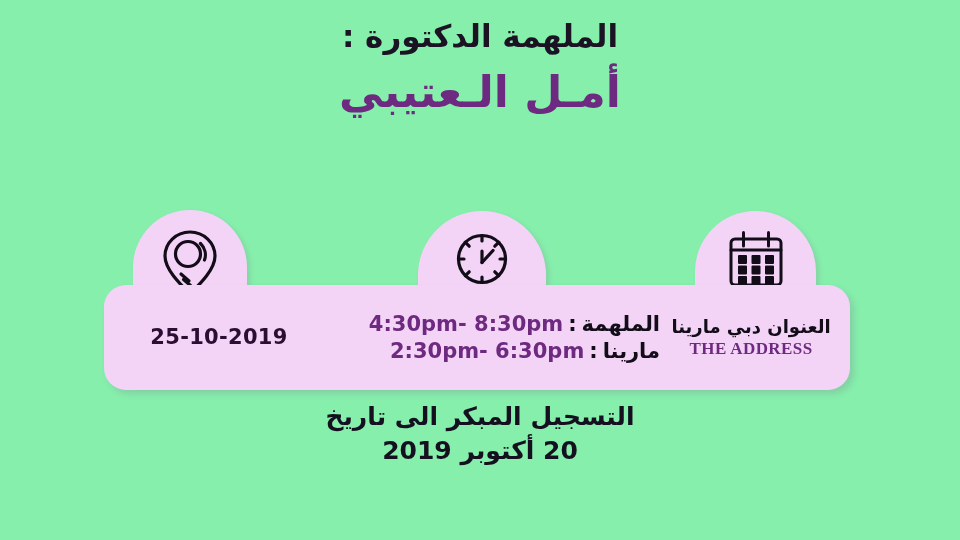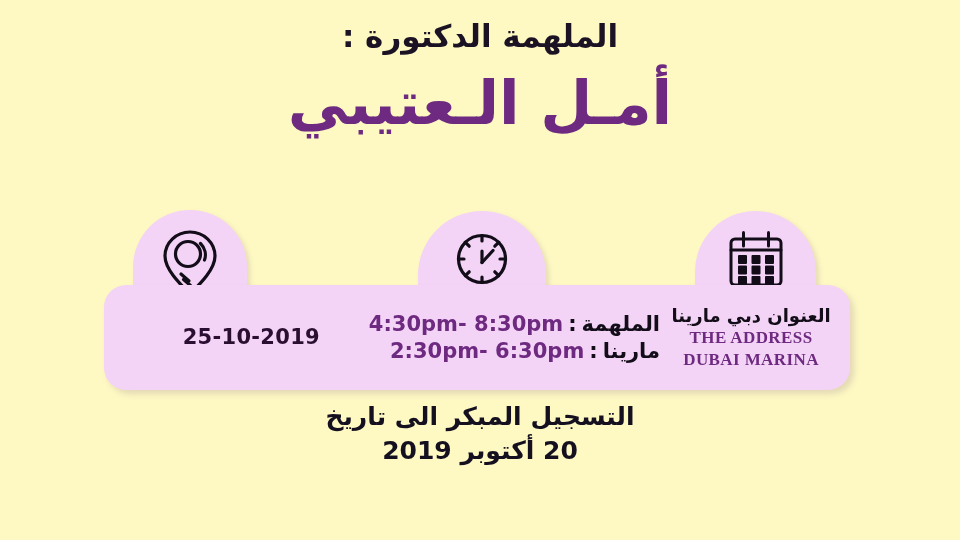--- a/index.html
+++ b/index.html
@@ -12,21 +12,21 @@
     height: 540px;
     overflow: hidden;
     background: #fefefe;
     font-family: "DejaVu Sans", "Liberation Sans", sans-serif;
     position: relative;
   }
 
   #poster {
     position: absolute;
     inset: 0;
-    background: #fef9c3;
+    background: #86efac;
   }
 
   
   .title-block {
     position: absolute;
     top: 16px;
     left: 0;
     width: 960px;
     text-align: center;
   }
@@ -35,25 +35,25 @@
     font-size: 31px;
     font-weight: bold;
     color: #1b1324;
     letter-spacing: 0px;
     line-height: 40px;
     direction: rtl;
     white-space: nowrap;
   }
   .title-line-2 {
     font-family: "DejaVu Sans", "Liberation Sans", sans-serif;
-    font-size: 60px;
+    font-size: 44px;
     font-weight: bold;
     color: #6d2a80;
     line-height: 66px;
-    margin-top: 14px;
+    margin-top: 3px;
     direction: rtl;
     white-space: nowrap;
   }
 
   
   .card-wrap {
     position: absolute;
     left: 100px;
     top: 205px;
     width: 750px;
@@ -111,21 +111,21 @@
     align-items: center;
     padding-right: 8px;
   }
   .col-times {
     width: 340px;
     align-items: flex-start;
     padding-left: 10px;
   }
   .col-dates {
     width: 216px;
-    align-items: flex-start;
+    align-items: center;
     padding-left: 14px;
   }
 
   .loc-ar {
     font-size: 18px;
     font-weight: bold;
     color: #120d18;
     direction: rtl;
     line-height: 23px;
     white-space: nowrap;
@@ -262,21 +262,20 @@
       </span>
     </div>
 
     <div class="card-bar"></div>
 
     <div class="card-content">
 
       <div class="col col-location">
         <div class="loc-ar">العنوان دبي مارينا</div>
         <div class="loc-en">THE ADDRESS</div>
-        <div class="loc-en">DUBAI MARINA</div>
       </div>
 
       <div class="col col-times">
         <div class="time-row">
           <span class="time-day">الملهمة</span>
           <span class="time-sep">:</span>
           <span class="time-val">4:30pm- 8:30pm</span>
         </div>
         <div class="time-row">
           <span class="time-day">مارينا</span>

